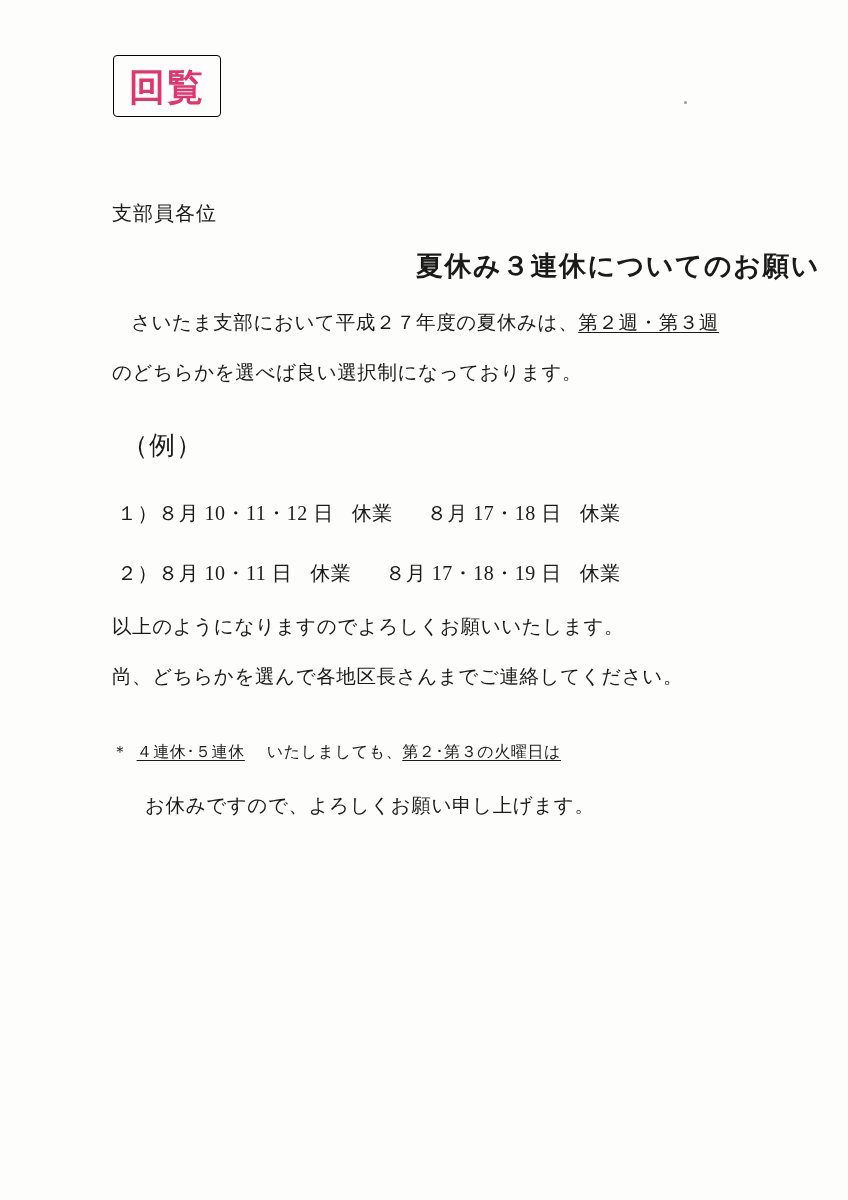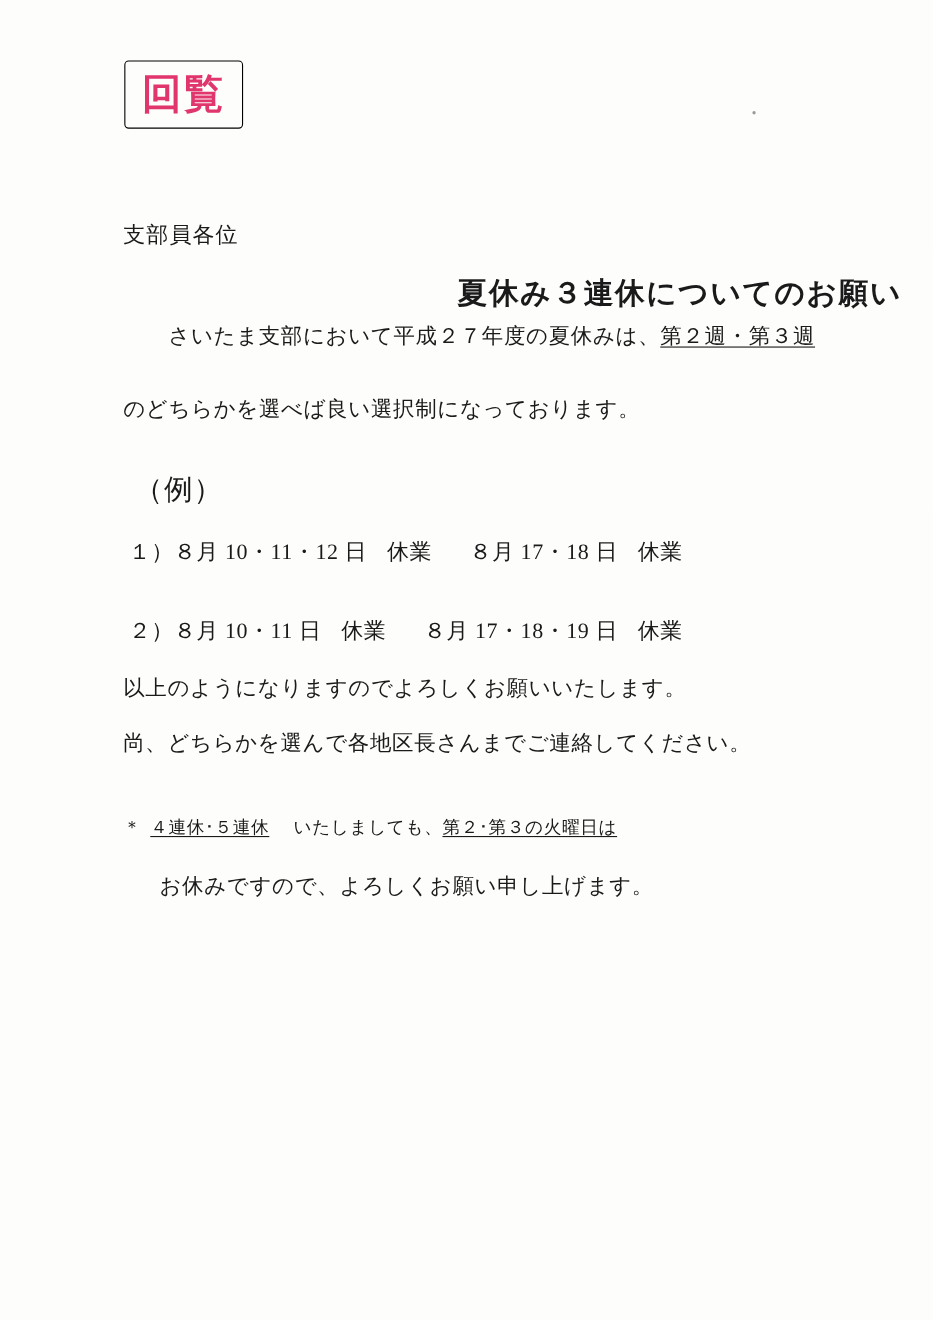--- a/index.html
+++ b/index.html
@@ -78,39 +78,39 @@
     padding-right: 28px;
   }
 
   .para {
     position: absolute;
     font-size: 19.5px;
     letter-spacing: 0.6px;
     line-height: 1.5;
   }
 
-  .p1a { left: 131px; top: 292px; margin-left: 22px; }
+  .p1a { left: 131px; top: 308px; }
   .p1b { left: 112px; top: 358px; }
 
   .u { text-decoration: underline; text-underline-offset: 3px; }
 
   .example-head {
     position: absolute;
     left: 122px;
     top: 428px;
     font-size: 26px;
     letter-spacing: 1px;
   }
 
   .item {
     position: absolute;
     font-size: 20px;
     letter-spacing: 0.5px;
   }
-  .item1 { left: 117px; top: 488px; }
+  .item1 { left: 117px; top: 500px; }
   .item2 { left: 117px; top: 560px; }
   .item .num { font-size: 20px; }
   .item .gap-s { display: inline-block; width: 18px; }
   .item .gap-l { display: inline-block; width: 34px; }
 
   .p2a { left: 112px; top: 612px; }
   .p2b { left: 112px; top: 662px; }
 
   .note {
     position: absolute;

